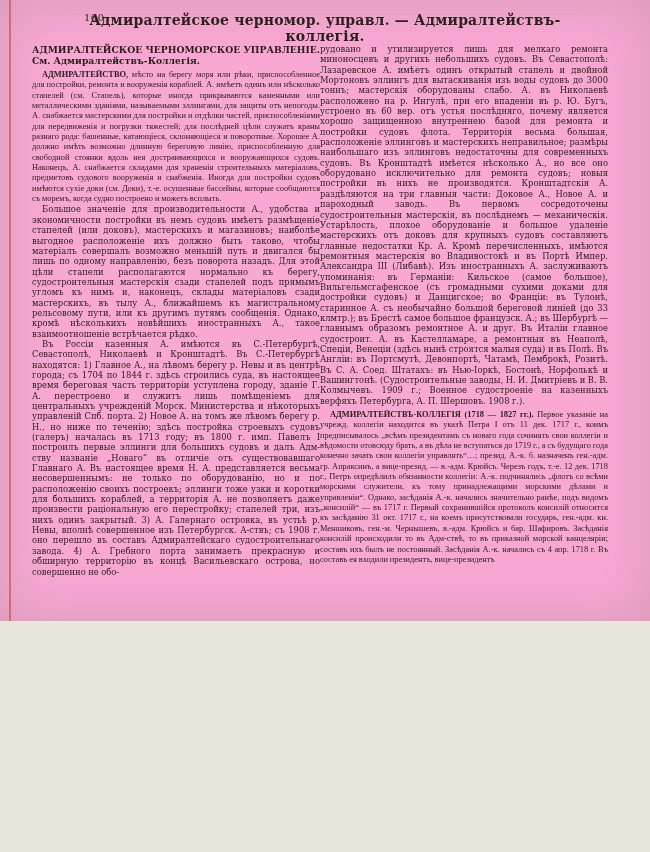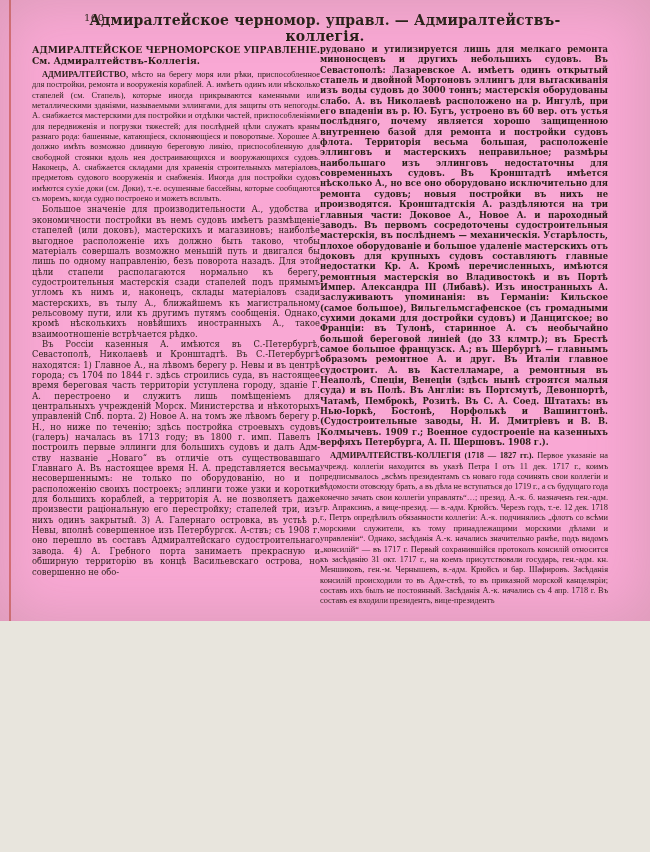--- a/index.html
+++ b/index.html
@@ -52,21 +52,21 @@
     padding: 0 26px 0 32px;
   }
   .col {
     width: 288px;
     font-size: 8.4px;
     line-height: 10.35px;
     text-align: justify;
     word-spacing: -0.2px;
   }
   .col p { margin: 0; text-indent: 10px; }
-  .col p.no-indent { text-indent: 0; font-weight: bold; }
+  .col p.no-indent { text-indent: 0; }
   .col p.article-gap { margin-top: 4px; font-family: Liberation Serif, serif; }
   .heading {
     font-weight: bold;
     font-size: 9.2px;
     line-height: 11px;
     text-indent: 0 !important;
   }
   .headword { font-weight: bold; }
 </style>
 </head>

